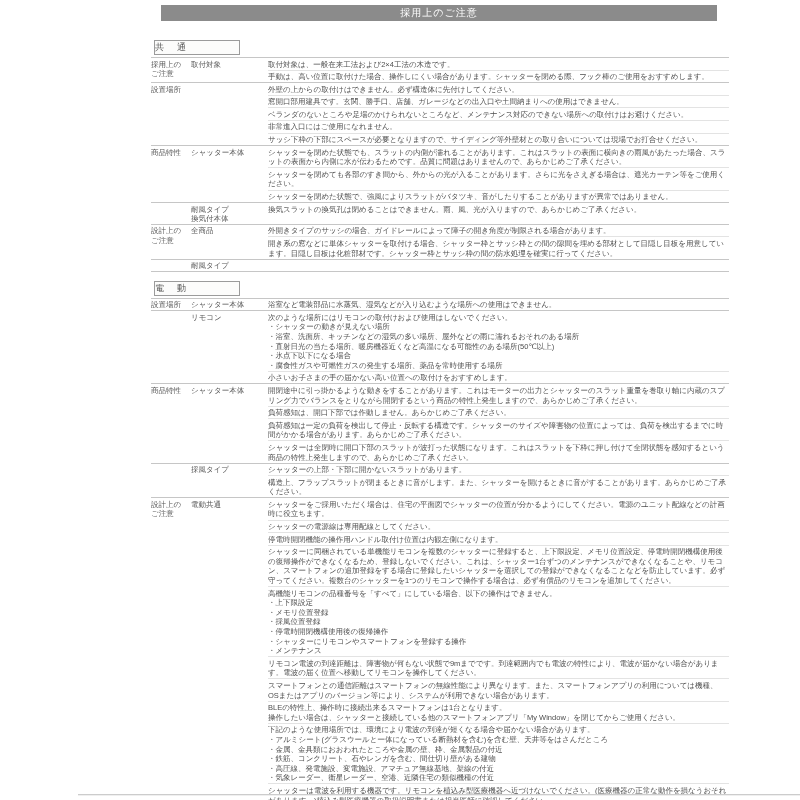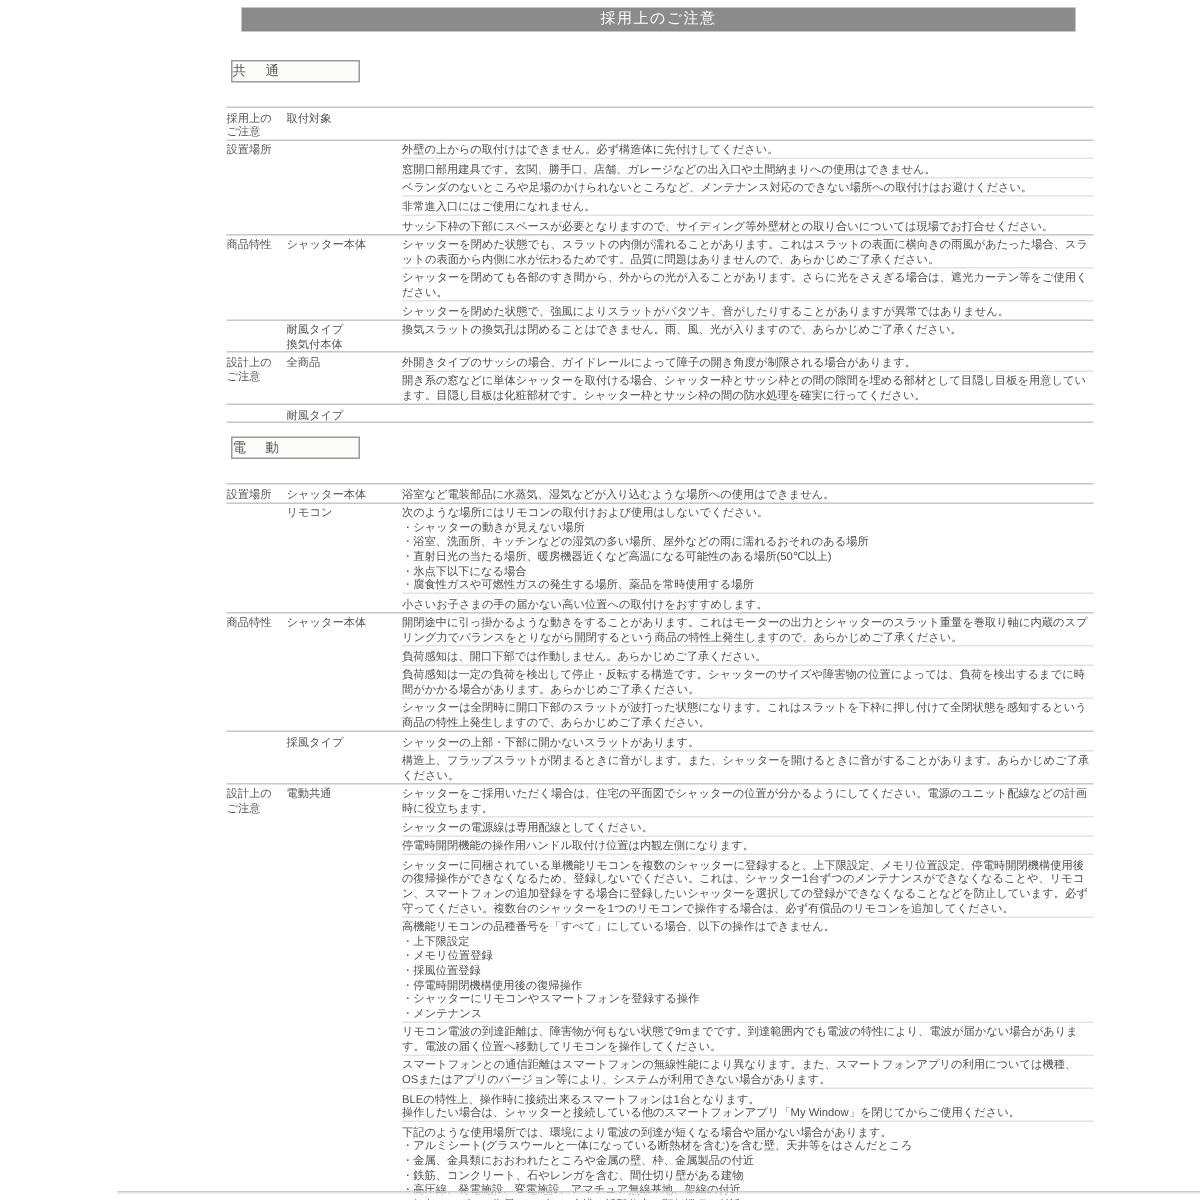--- a/index.html
+++ b/index.html
@@ -23,21 +23,21 @@
   .content{margin:0 110px 0 112px;}
   .section-box{
     width:84px;height:13px;line-height:13px;
     margin:19px 0 0 3px;
     border:1px solid #9b9b9b;
     background:#fcfcfb;
     font-size:9px;letter-spacing:2px;
     color:#555;
   }
   .section-box.second{margin-top:9px;}
-  .table{margin-top:16px;border-bottom:1px solid #c6c6c6;}
+  .table{margin-top:2px;border-bottom:1px solid #c6c6c6;}
   .table.last{border-bottom:none;}
   .group{display:flex;border-top:1px solid #c6c6c6;align-items:stretch;}
   .c1{width:38px;flex:none;padding:1.5px 2px 0 0;}
   .c2{width:75px;flex:none;padding:1.5px 2px 0 0;}
   .label{font-size:7.5px;line-height:9.6px;white-space:pre-line;color:#555;}
   .rows{flex:1;min-width:0;}
   .row{padding:1.5px 2px 0.5px 0;border-top:1px solid #e3e3e3;}
   .row:first-child{border-top:none;}
   .row-text{
     font-size:7.5px;line-height:9.6px;
@@ -56,20 +56,28 @@
 
 <div class="page">
   <div class="title-bar">採用上のご注意</div>
   <div class="content" id="content">
       <div class="section-box">共　通</div>
       <div class="table">
         <div class="group">
           <div class="c1 label">採用上の
 ご注意</div>
           <div class="c2 label">取付対象</div>
+          <div class="rows">
+            <div class="row">
+              <div class="row-text">取付対象は、一般在来工法および2×4工法の木造です。</div>
+            </div>
+            <div class="row">
+              <div class="row-text">手動は、高い位置に取付けた場合、操作しにくい場合があります。シャッターを閉める際、フック棒のご使用をおすすめします。</div>
+            </div>
+          </div>
         </div>
         <div class="group">
           <div class="c1 label">設置場所</div>
           <div class="c2 label"></div>
           <div class="rows">
             <div class="row">
               <div class="row-text">外壁の上からの取付けはできません。必ず構造体に先付けしてください。</div>
             </div>
             <div class="row">
               <div class="row-text">窓開口部用建具です。玄関、勝手口、店舗、ガレージなどの出入口や土間納まりへの使用はできません。</div>

